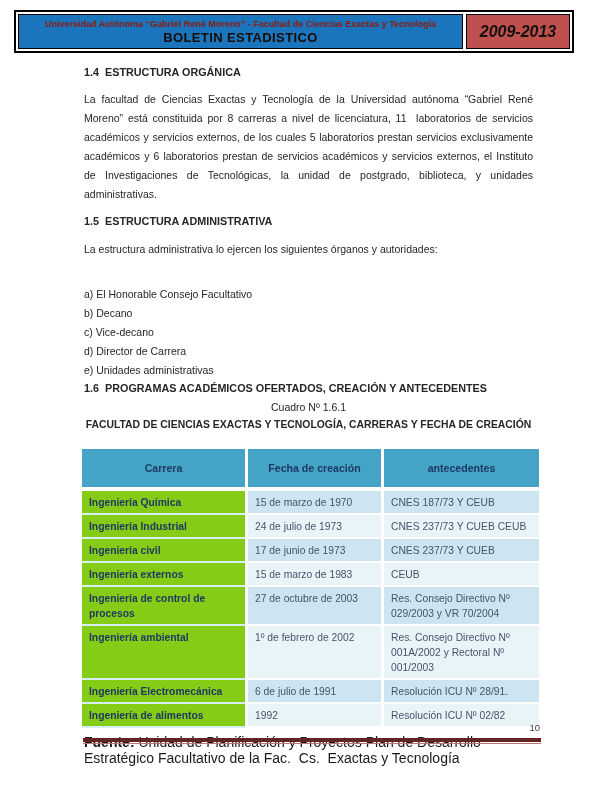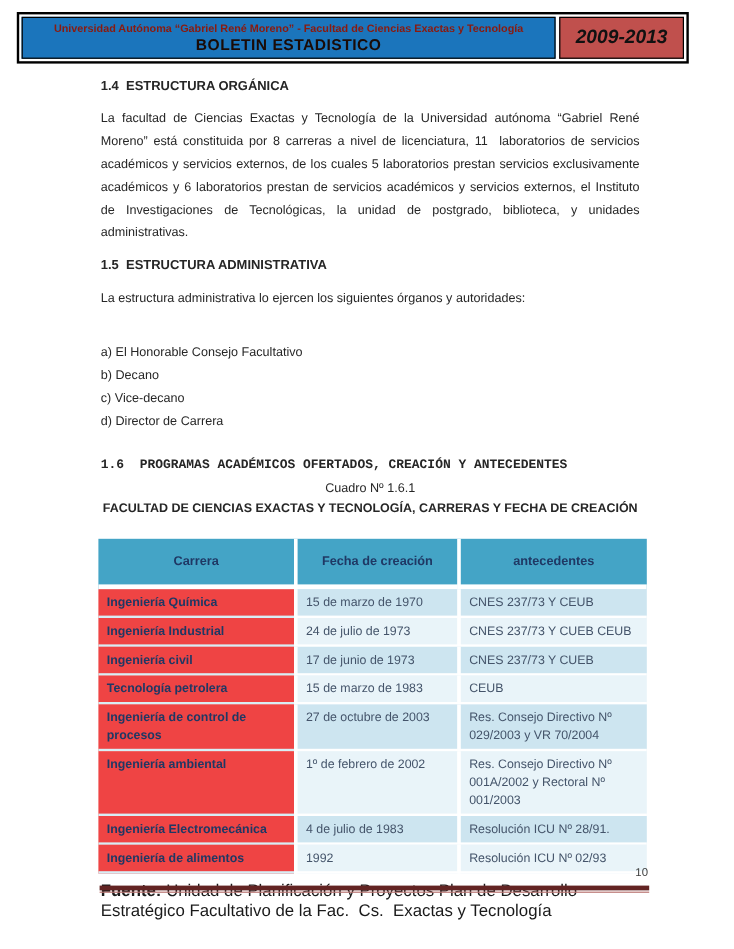--- a/index.html
+++ b/index.html
@@ -19,33 +19,33 @@
     font-size:16px; font-weight:bold; color:#111;font-style:italic; }
 
   
   .content { position:absolute; left:84px; top:66px; width:449px; }
   .section-heading { font-size:10.8px; font-weight:bold; color:#262626; line-height:13px; }
   .body-para { margin-top:11px; font-size:10.5px; line-height:19px; text-align:justify; color:#262626; }
   .h15 { margin-top:11px; }
   .intro { margin-top:12px; font-size:10.5px; line-height:19px; }
   .org-list { margin-top:26px; list-style:none; }
   .org-list li { font-size:10.5px; line-height:19px; }
-  .h16 { margin-top:21px;font-family:Liberation Mono, monospace; }
+  .h16 { margin-top:2px; }
   .cuadro-label { margin-top:4px; text-align:center; font-size:10.5px; font-weight:normal; line-height:17px; }
   .table-title { text-align:center; font-size:10.4px; font-weight:bold; line-height:17px; }
 
   
   table.creation { margin-top:16px; margin-left:-2px; width:457px;
     border-collapse:separate; border-spacing:0; table-layout:fixed; }
   table.creation th { background:#44A4C6; color:#1F3864; font-size:10.6px; font-weight:bold;
     height:42px; vertical-align:middle; text-align:center; border-bottom:4px solid #fff; }
   table.creation th + th, table.creation td + td { border-left:3px solid #fff; }
   table.creation td { font-size:10.3px; line-height:15px; padding:4px 8px 3px 7px;
     vertical-align:top; border-bottom:2px solid #fff; }
-  td.carrera { background:#ef4444; color:#1F3864; font-weight:bold; border-bottom:2px solid #D8EEF5 !important; }
+  td.carrera { background:#84cc16; color:#1F3864; font-weight:bold; border-bottom:2px solid #D8EEF5 !important; }
   tbody tr:nth-child(odd) td.data { background:#CDE5F0; }
   tbody tr:nth-child(even) td.data { background:#E9F4F9; }
   td.data { color:#44546A; }
 
   .source-note { margin-top:6px; font-size:14px; line-height:16px; color:#1a1a1a; }
   .source-note .lbl { font-weight:bold; }
 
   
   .page-number { position:absolute; left:84px; top:722px; width:456px; text-align:right;
     font-size:9.5px; color:#404040; }
@@ -72,20 +72,21 @@
     <p class="body-para">La facultad de Ciencias Exactas y Tecnología de la Universidad autónoma “Gabriel René Moreno” está constituida por 8 carreras a nivel de licenciatura, 11&nbsp; laboratorios de servicios académicos y servicios externos, de los cuales 5 laboratorios prestan servicios exclusivamente académicos y 6 laboratorios prestan de servicios académicos y servicios externos, el Instituto de Investigaciones de Tecnológicas, la unidad de postgrado, biblioteca, y unidades administrativas.</p>
 
     <div class="section-heading h15">1.5&nbsp; ESTRUCTURA ADMINISTRATIVA</div>
     <p class="intro">La estructura administrativa lo ejercen los siguientes órganos y autoridades:</p>
 
     <ul class="org-list">
       <li>a) El Honorable Consejo Facultativo</li>
       <li>b) Decano</li>
       <li>c) Vice-decano</li>
       <li>d) Director de Carrera</li>
+      <li>e) Unidades administrativas</li>
     </ul>
 
     <div class="section-heading h16">1.6&nbsp; PROGRAMAS ACADÉMICOS OFERTADOS, CREACIÓN Y ANTECEDENTES</div>
     <div class="cuadro-label">Cuadro Nº 1.6.1</div>
     <div class="table-title">FACULTAD DE CIENCIAS EXACTAS Y TECNOLOGÍA, CARRERAS Y FECHA DE CREACIÓN</div>
 
     <table class="creation">
       <colgroup>
           <col style="width:163px">
           <col style="width:136px">
@@ -95,56 +96,56 @@
         <tr>
           <th>Carrera</th>
           <th>Fecha de creación</th>
           <th>antecedentes</th>
         </tr>
       </thead>
       <tbody>
         <tr>
           <td class="carrera">Ingeniería Química</td>
           <td class="data">15 de marzo de 1970</td>
-          <td class="data">CNES 237/73 Y CEUB</td>
+          <td class="data">CNES 187/73 Y CEUB</td>
         </tr>
         <tr>
           <td class="carrera">Ingeniería Industrial</td>
           <td class="data">24 de julio de 1973</td>
           <td class="data">CNES 237/73 Y CUEB CEUB</td>
         </tr>
         <tr>
           <td class="carrera">Ingeniería civil</td>
           <td class="data">17 de junio de 1973</td>
           <td class="data">CNES 237/73 Y CUEB</td>
         </tr>
         <tr>
-          <td class="carrera">Tecnología petrolera</td>
+          <td class="carrera">Ingeniería externos</td>
           <td class="data">15 de marzo de 1983</td>
           <td class="data">CEUB</td>
         </tr>
         <tr>
           <td class="carrera">Ingeniería de control de procesos</td>
           <td class="data">27 de octubre de 2003</td>
           <td class="data">Res. Consejo Directivo Nº 029/2003 y VR 70/2004</td>
         </tr>
         <tr>
           <td class="carrera">Ingeniería ambiental</td>
           <td class="data">1º de febrero de 2002</td>
           <td class="data">Res. Consejo Directivo Nº 001A/2002 y Rectoral Nº 001/2003</td>
         </tr>
         <tr>
           <td class="carrera">Ingeniería Electromecánica</td>
-          <td class="data">4 de julio de 1983</td>
+          <td class="data">6 de julio de 1991</td>
           <td class="data">Resolución ICU Nº 28/91.</td>
         </tr>
         <tr>
           <td class="carrera">Ingeniería de alimentos</td>
           <td class="data">1992</td>
-          <td class="data">Resolución ICU Nº 02/93</td>
+          <td class="data">Resolución ICU Nº 02/82</td>
         </tr>
       </tbody>
     </table>
 
     <div class="source-note"><span class="lbl">Fuente:</span><span> Unidad de Planificación y Proyectos Plan de Desarrollo&nbsp; Estratégico Facultativo de la Fac.&nbsp; Cs.&nbsp; Exactas y Tecnología</span></div>
   </div>
 
   <div class="page-number">10</div>
   <div class="footer-rule">
     <div class="thick"></div>

